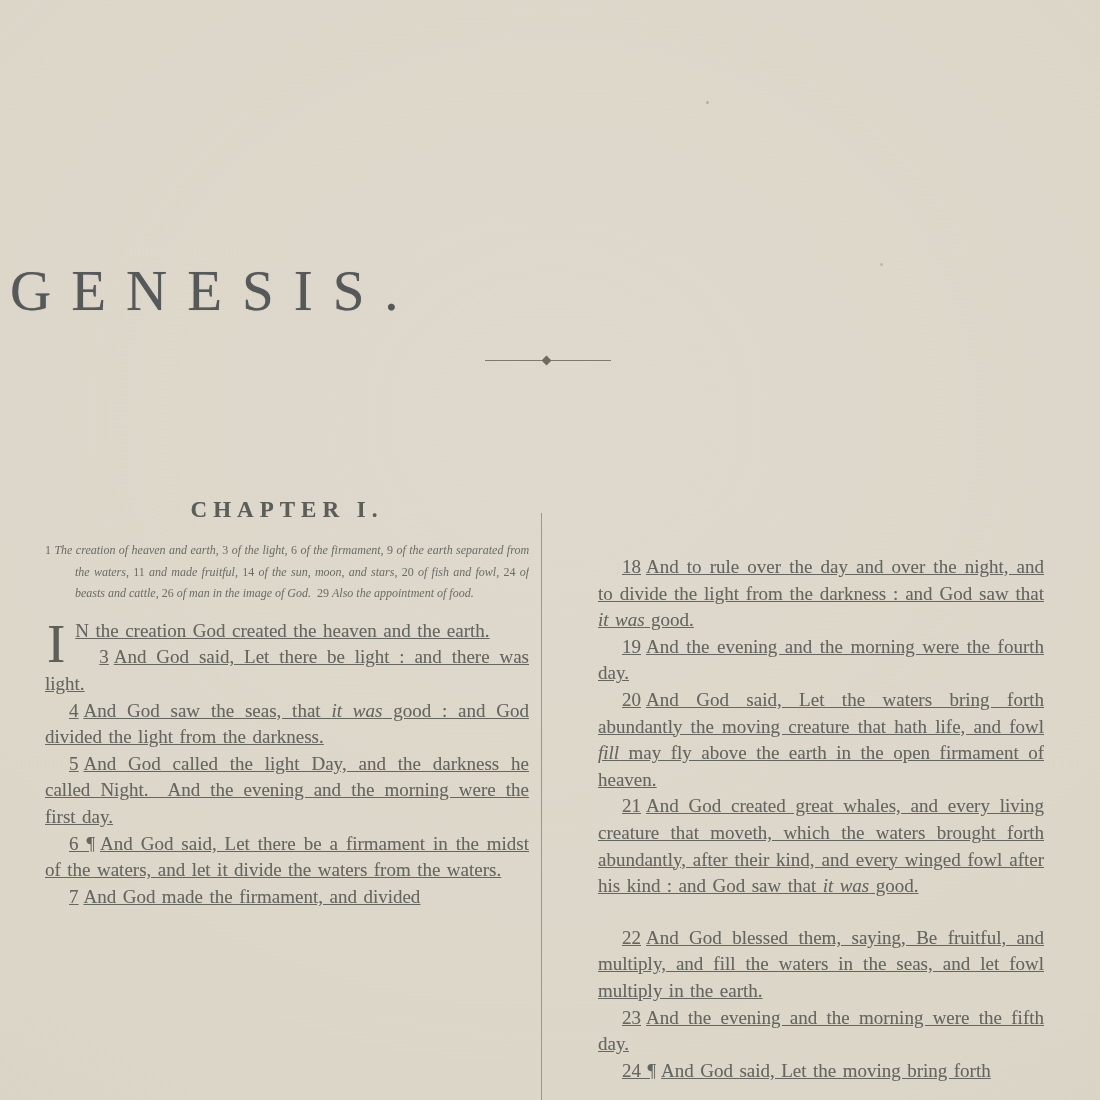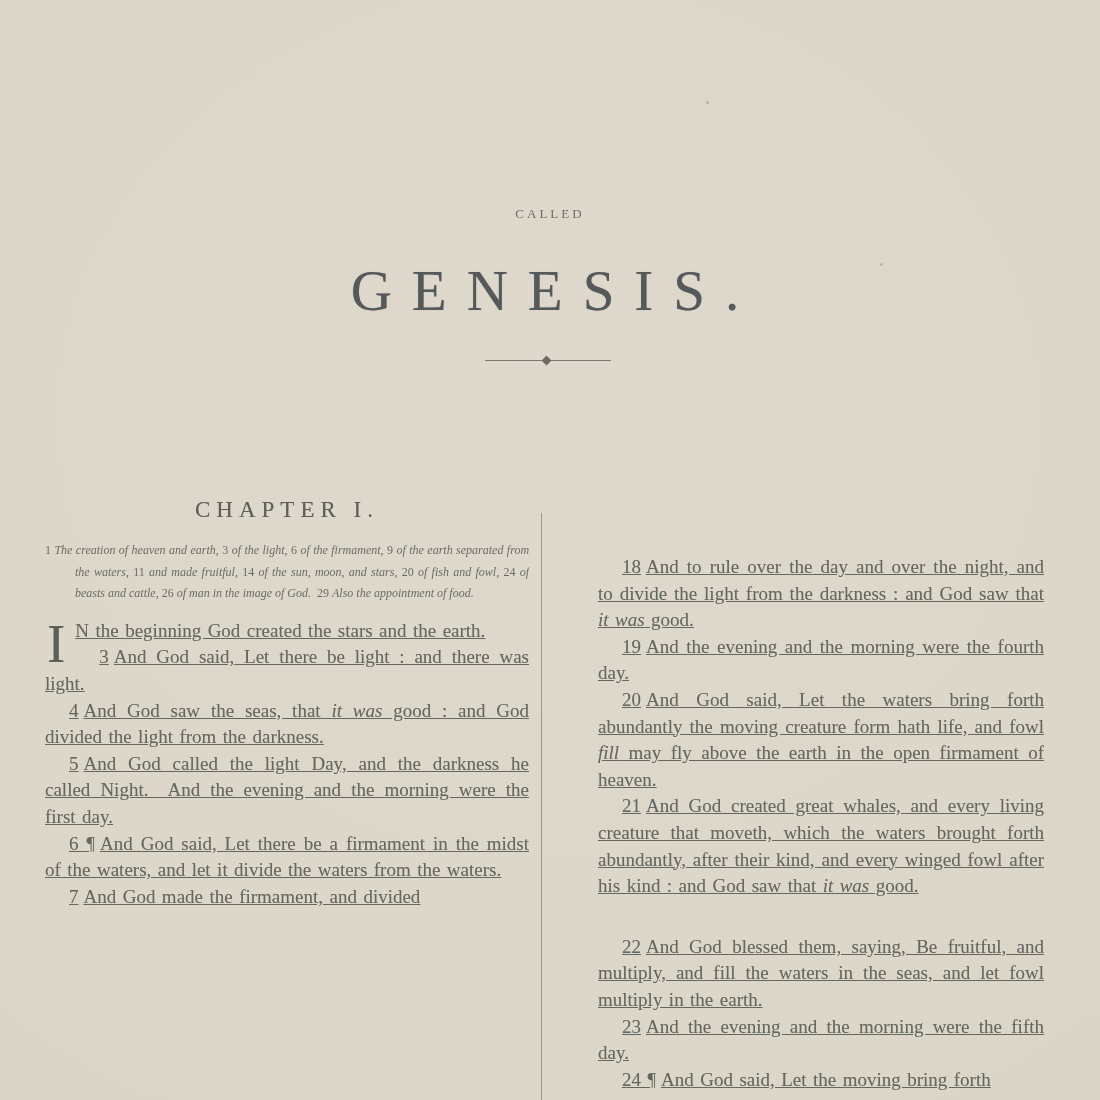--- a/index.html
+++ b/index.html
@@ -21,21 +21,20 @@
     white-space:nowrap;
   }
   .called{
     position:absolute;top:206px;left:0;right:0;
     text-align:center;
     font-size:13px;letter-spacing:3px;
     color:#6b6e66;
   }
   .genesis{
     position:absolute;top:258px;left:10px;right:0;
-    text-align:center;
     font-size:57px;letter-spacing:20px;word-spacing:0;
     color:#56595a;
     text-shadow:0 0 .7px rgba(86,89,90,.5);
     white-space:nowrap;
   }
   .ornament{
     position:absolute;top:356px;left:485px;width:126px;height:9px;
   }
   .ornament .rule{
     position:absolute;top:4px;left:0;right:0;height:1px;
@@ -52,21 +51,21 @@
   }
   .col{overflow:hidden;}
   .col-left{width:484px;margin-right:69px;}
   .col-right{width:446px;padding-top:57px;}
   .col-rule{
     position:absolute;left:496px;top:16px;bottom:-10px;width:1px;
     background:rgba(122,117,106,.65);
   }
   .chapter-heading{
     margin:0 0 17px 0;
-    text-align:center;font-weight:normal;
+    text-align:center;font-weight:bold;
     font-size:23px;letter-spacing:6px;
     color:#5b5e59;
     text-shadow:0 0 .5px rgba(91,94,89,.4);
   }
   .summary{
     margin:0 0 13px 0;
     font-style:italic;
     font-size:12px;line-height:21.6px;
     text-align:justify;
     padding-left:30px;text-indent:-30px;
@@ -76,67 +75,66 @@
   .verse{
     margin:0;
     font-size:19px;line-height:26.6px;
     text-align:justify;text-justify:inter-word;
     word-spacing:.09em;
     text-indent:24px;
     text-shadow:0 0 .5px rgba(100,103,95,.3);
     text-decoration:underline;
   }
   .verse.dropcap-verse{text-indent:0;}
-  .verse.gap-above{margin-top:34px;}
+  .verse.gap-above{margin-top:25px;}
   .verse .it{font-style:italic;}
   .vnum{padding-right:5px;}
   .dropcap{
     float:left;
     font-size:55px;line-height:46px;
     padding:3px 10px 0 2px;
     color:#5d6059;
   }
   .speck{position:absolute;border-radius:50%;background:#948f84;}
   .speck-1{left:706px;top:101px;width:3px;height:3px;opacity:.55;}
   .speck-2{left:880px;top:263px;width:3px;height:3px;opacity:.45;}
 </style>
 </head>
 <body>
 
 <div class="page">
 
-  <div class="called">CALLED</div>
   <div class="genesis">GENESIS.</div>
 
   <div class="ornament">
     <div class="rule"></div>
     <div class="diamond"></div>
   </div>
 
   <div class="speck speck-1"></div>
   <div class="speck speck-2"></div>
 
   <div class="columns">
     <div class="col col-left">
       <h2 class="chapter-heading">CHAPTER I.</h2>
       <p class="summary"><span class="rom">1 </span><span>The creation of heaven and earth, </span><span class="rom">3 </span><span>of the light, </span><span class="rom">6 </span><span>of the firmament, </span><span class="rom">9 </span><span>of the earth separated from the waters, </span><span class="rom">11 </span><span>and made fruitful, </span><span class="rom">14 </span><span>of the sun, moon, and stars, </span><span class="rom">20 </span><span>of fish and fowl, </span><span class="rom">24 </span><span>of beasts and cattle, </span><span class="rom">26 </span><span>of man in the image of God.&nbsp; </span><span class="rom">29 </span><span>Also the appointment of food.</span></p>
       <div>
-          <p class="verse dropcap-verse"><span class="dropcap">I</span><span>N the beginning God created the stars and the earth.</span></p>
+          <p class="verse dropcap-verse"><span class="dropcap">I</span><span>N the creation God created the heaven and the earth.</span></p>
           <p class="verse"><span class="vnum">3</span><span>And God said, Let there be light&nbsp;: and there was light.</span></p>
           <p class="verse"><span class="vnum">4</span><span>And God saw the seas, that </span><span class="it">it was</span><span> good&nbsp;: and God divided the light from the darkness.</span></p>
           <p class="verse"><span class="vnum">5</span><span>And God called the light Day, and the darkness he called Night.&nbsp; And the evening and the morning were the first day.</span></p>
           <p class="verse"><span class="vnum">6&nbsp;¶</span><span>And God said, Let there be a firmament in the midst of the waters, and let it divide the waters from the waters.</span></p>
           <p class="verse"><span class="vnum">7</span><span>And God made the firmament, and divided</span></p>
         </div>
     </div>
     <div class="col col-right">
       <div>
           <p class="verse"><span class="vnum">18</span><span>And to rule over the day and over the night, and to divide the light from the darkness&nbsp;: and God saw that </span><span class="it">it was</span><span> good.</span></p>
           <p class="verse"><span class="vnum">19</span><span>And the evening and the morning were the fourth day.</span></p>
-          <p class="verse"><span class="vnum">20</span><span>And God said, Let the waters bring forth abundantly the moving creature form hath life, and fowl </span><span class="it">fill</span><span> may fly above the earth in the open firmament of heaven.</span></p>
+          <p class="verse"><span class="vnum">20</span><span>And God said, Let the waters bring forth abundantly the moving creature that hath life, and fowl </span><span class="it">fill</span><span> may fly above the earth in the open firmament of heaven.</span></p>
           <p class="verse"><span class="vnum">21</span><span>And God created great whales, and every living creature that moveth, which the waters brought forth abundantly, after their kind, and every winged fowl after his kind&nbsp;: and God saw that </span><span class="it">it was</span><span> good.</span></p>
           <p class="verse gap-above"><span class="vnum">22</span><span>And God blessed them, saying, Be fruitful, and multiply, and fill the waters in the seas, and let fowl multiply in the earth.</span></p>
           <p class="verse"><span class="vnum">23</span><span>And the evening and the morning were the fifth day.</span></p>
           <p class="verse"><span class="vnum">24&nbsp;¶</span><span>And God said, Let the moving bring forth</span></p>
         </div>
     </div>
     <div class="col-rule"></div>
   </div>
 
 </div>

